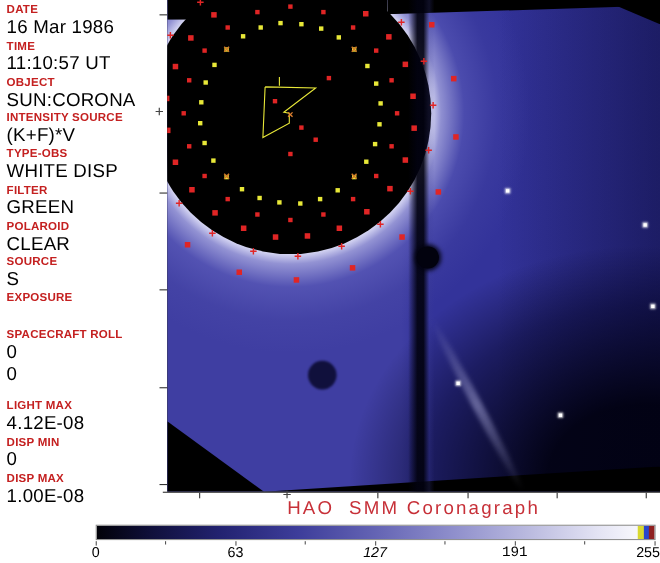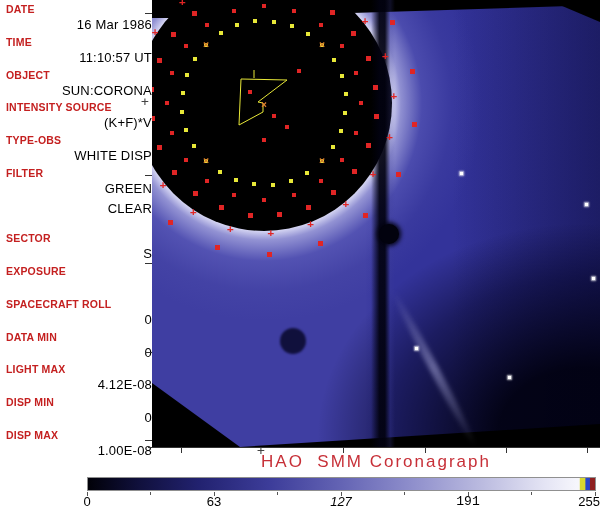--- a/index.html
+++ b/index.html
@@ -5,21 +5,21 @@
   html,body{margin:0;padding:0;background:#fff;}
   #app{position:relative;width:600px;height:512px;background:#fff;overflow:hidden;
        font-family:"Liberation Sans",sans-serif;}
 
   
   #sidebar{position:absolute;left:0;top:0;width:152px;height:512px;background:#fff;}
   #field-list{position:absolute;left:6px;top:3px;width:146px;}
   .field{height:32.75px;overflow:visible;}
   .field .lbl{display:block;color:#c42020;font-size:10.5px;font-weight:bold;
               letter-spacing:.2px;line-height:13px;}
-  .field .val{display:block;color:#000;font-size:13px;line-height:17px;letter-spacing:.2px;text-align:right;}
+  .field .val{display:block;color:#000;font-size:17px;line-height:17px;letter-spacing:.2px;}
 
   
   #main{position:absolute;left:152px;top:0;width:448px;height:447px;background:#000;overflow:hidden;}
   #photo{position:absolute;inset:0;background:
     radial-gradient(circle at 112px 103px, rgba(235,235,252,0) 0 117px,
         rgba(228,228,250,.95) 127px, rgba(175,175,228,.75) 137px,
         rgba(115,115,205,.38) 158px, rgba(95,95,185,.14) 188px, rgba(0,0,0,0) 218px),
     radial-gradient(ellipse 310px 250px at 432px 438px, rgba(0,0,14,.93) 28%,
         rgba(0,0,28,.45) 64%, rgba(0,0,0,0) 86%),
     linear-gradient(to right, rgba(0,0,25,0) 300px, rgba(4,4,32,.38) 446px),
@@ -91,35 +91,35 @@
         </div>
         <div class="field">
           <span class="lbl">TYPE-OBS</span>
           <span class="val">WHITE DISP</span>
         </div>
         <div class="field">
           <span class="lbl">FILTER</span>
           <span class="val">GREEN</span>
         </div>
         <div class="field">
+          <span class="lbl">POLAROID</span>
           <span class="val">CLEAR</span>
         </div>
         <div class="field">
-          <span class="lbl">SECTOR</span>
+          <span class="lbl">SOURCE</span>
           <span class="val">S</span>
         </div>
         <div class="field">
           <span class="lbl">EXPOSURE</span>
         </div>
         <div class="field">
           <span class="lbl">SPACECRAFT ROLL</span>
           <span class="val">0</span>
         </div>
         <div class="field">
-          <span class="lbl">DATA MIN</span>
           <span class="val">0</span>
         </div>
         <div class="field">
           <span class="lbl">LIGHT MAX</span>
           <span class="val">4.12E-08</span>
         </div>
         <div class="field">
           <span class="lbl">DISP MIN</span>
           <span class="val">0</span>
         </div>

